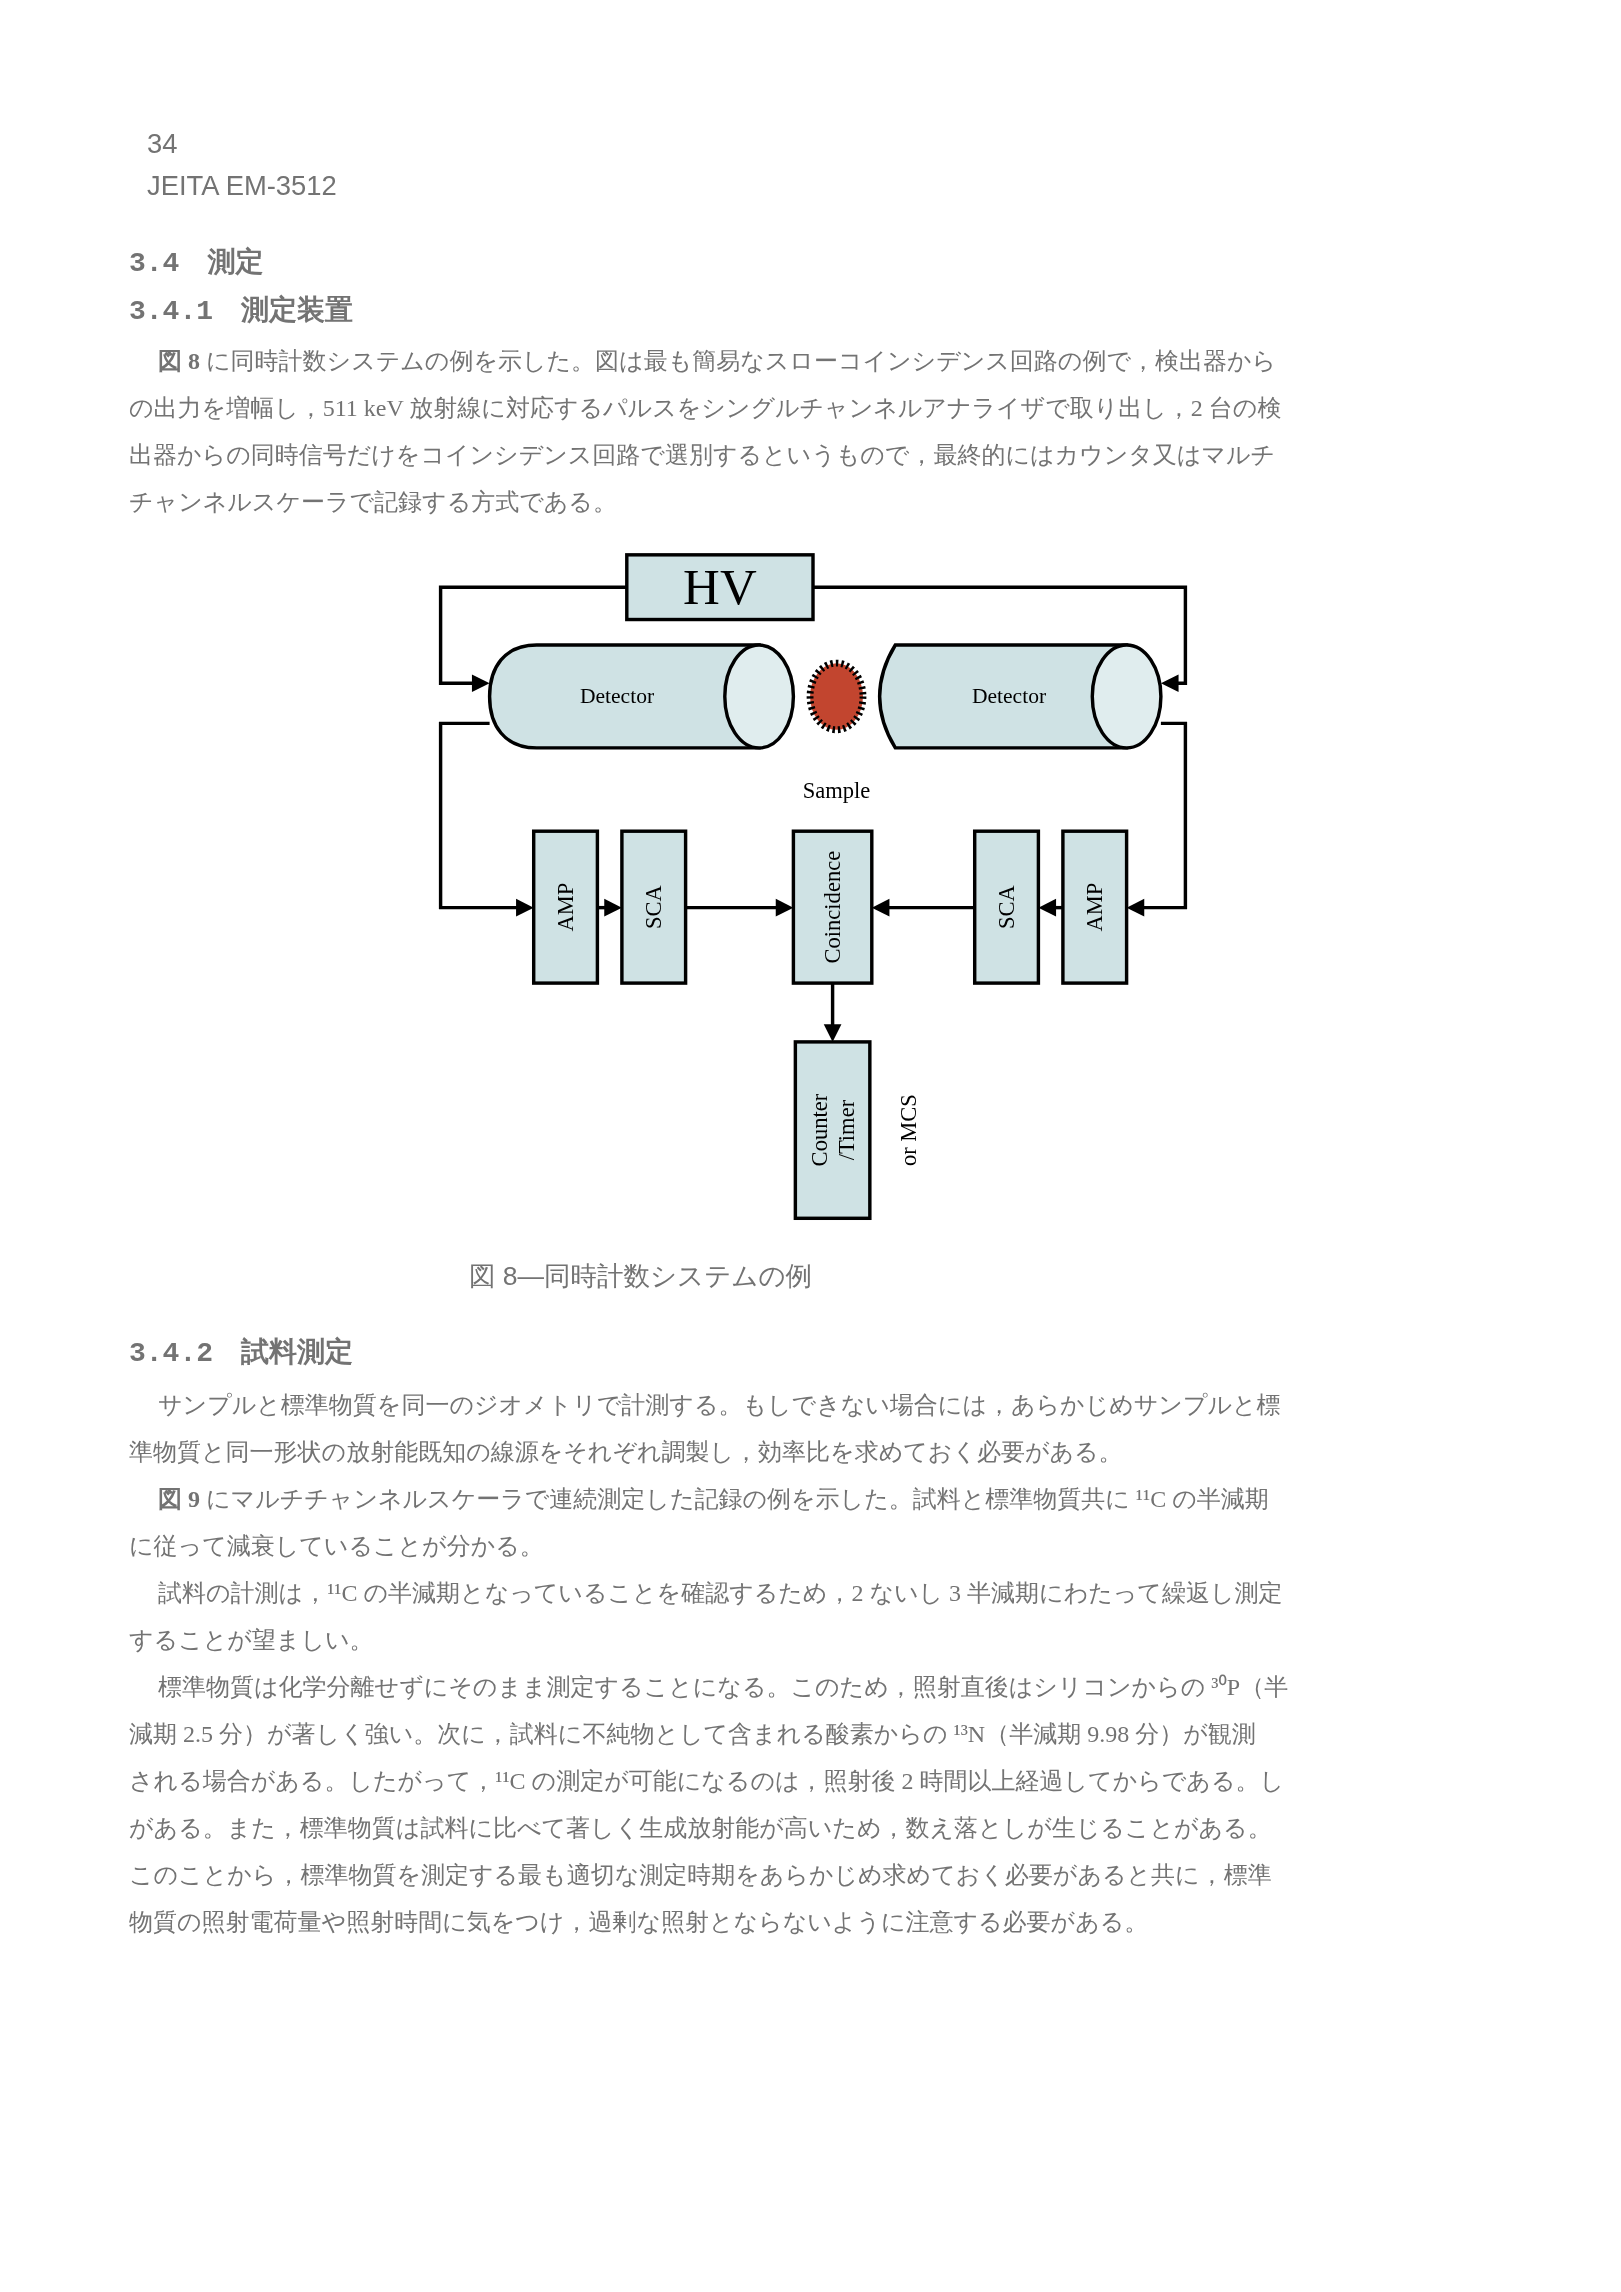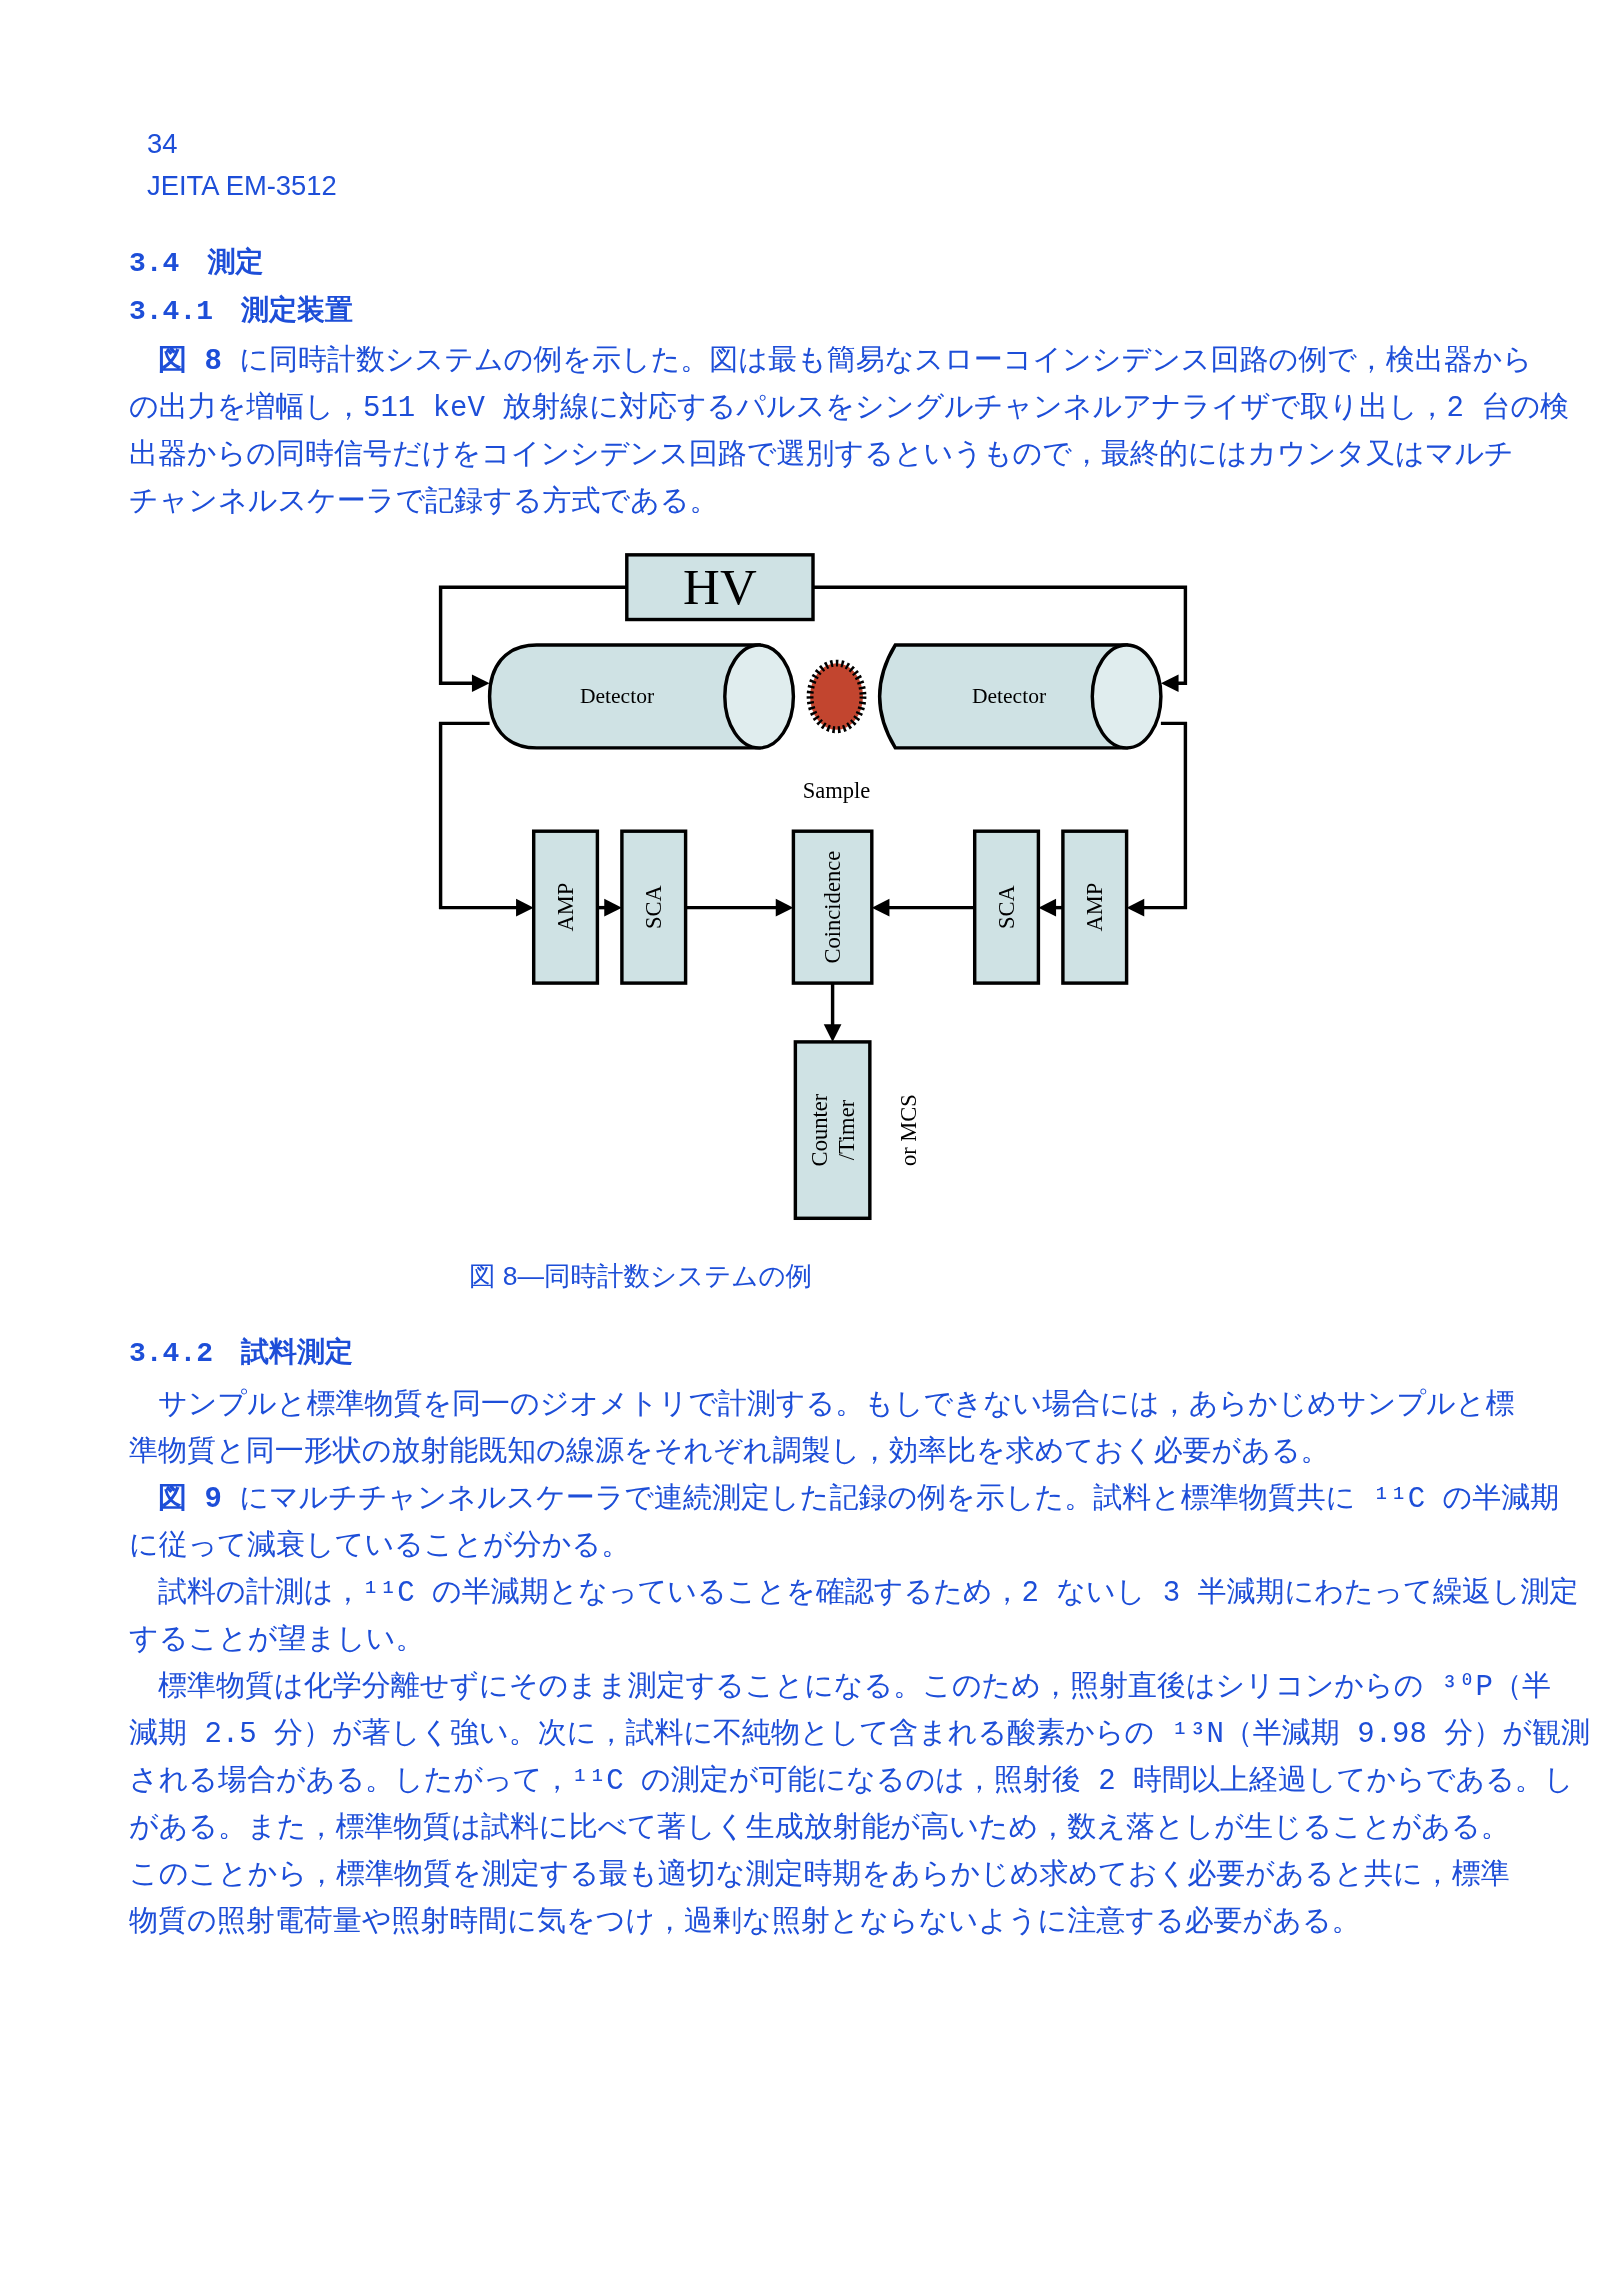--- a/index.html
+++ b/index.html
@@ -1,33 +1,33 @@
 <!DOCTYPE html>
 <html><head>
 <meta charset="utf-8">
 <style>
   html,body{margin:0;padding:0;background:#888;}
   .page{
     position:relative;
     width:1621px;height:2293px;
     background:#ffffff;
     font-family:"Liberation Serif", serif;
-    color:#1d4ed8;
+    color:#737373;
     overflow:hidden;
   }
   .abs{position:absolute;}
   .hdr{font-family:"Liberation Sans", sans-serif;font-size:27.4px;line-height:33px;}
   .heading{font-weight:bold;font-size:28px;white-space:nowrap;}
   .heading .hnum{font-family:Liberation Mono, monospace;}
   .heading .htitle{font-family:"Liberation Sans", sans-serif;margin-left:28px;}
   .textblock{left:129px;width:1372px;}
   .line{
-    font-size:29px;line-height:47px;height:47px;
+    font-size:24px;line-height:47px;height:47px;
     white-space:nowrap;
-    font-family:Liberation Mono, monospace;
+    font-family:Liberation Serif, serif;
   }
   .line .lead{font-weight:bold;}
   .indent{padding-left:29px;}
   .caption{
     left:0;width:1281px;text-align:center;
     font-weight:normal;font-size:26.5px;
     font-family:"Liberation Sans", sans-serif;
   }
   svg text{font-family:"Liberation Serif", serif;fill:#000;}
   .figwrap{left:421px;top:547px;width:784px;height:686px;}

